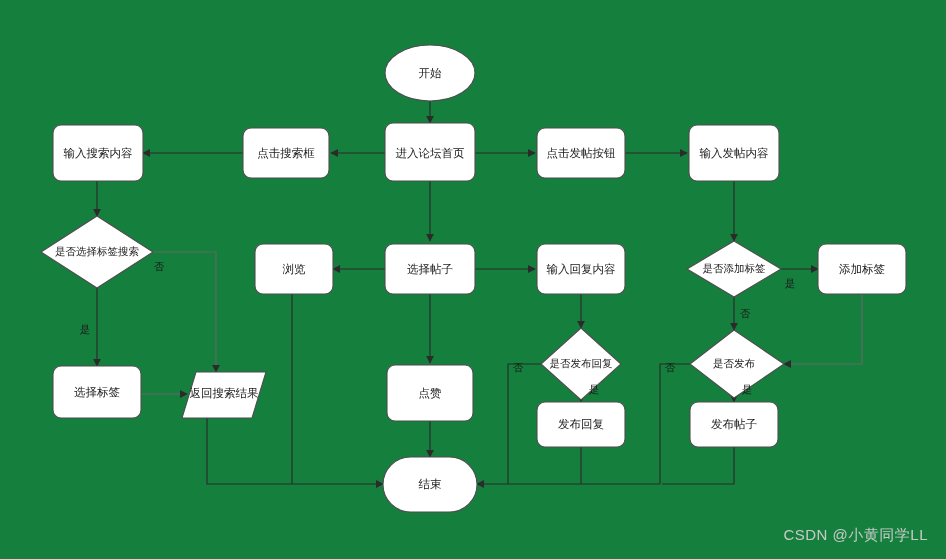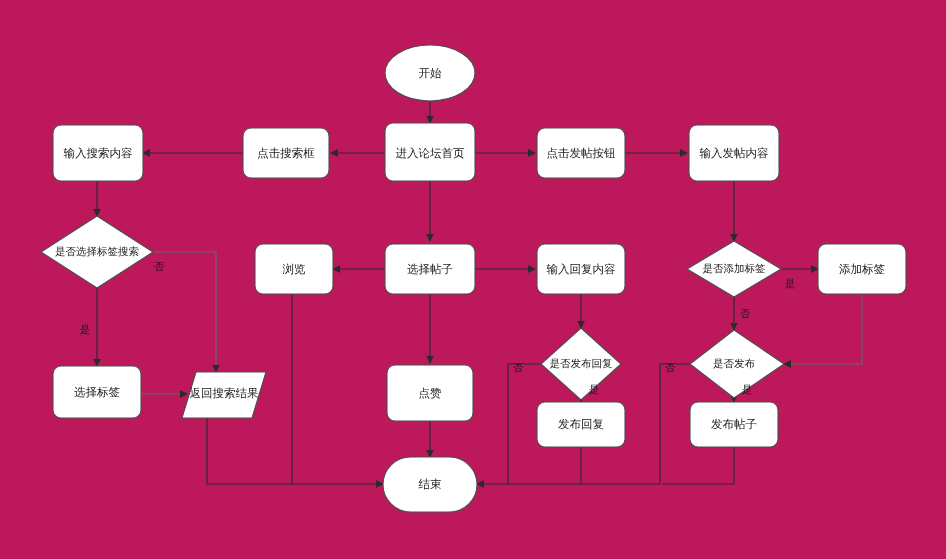--- a/index.html
+++ b/index.html
@@ -4,21 +4,21 @@
 <style>
   html, body {
     margin: 0;
     padding: 0;
     background: #ffffff;
   }
   #canvas {
     position: relative;
     width: 946px;
     height: 559px;
-    background: #be185d;
+    background: #15803d;
     font-family: "Liberation Sans", "DejaVu Sans", sans-serif;
     overflow: hidden;
   }
   svg#flow {
     position: absolute;
     top: 0;
     left: 0;
     width: 946px;
     height: 559px;
   }
@@ -239,14 +239,15 @@
       <text class="node-label" x="734" y="425">发布帖子</text>
     </g>
 
     <g>
       <rect class="node-shape" x="383" y="457" width="94" height="55" rx="27.5"></rect>
       <text class="node-label" x="430" y="485">结束</text>
     </g>
 
   </svg>
 
+  <div class="watermark">CSDN @小黄同学LL</div>
 
 </div>
 
 </body></html>

